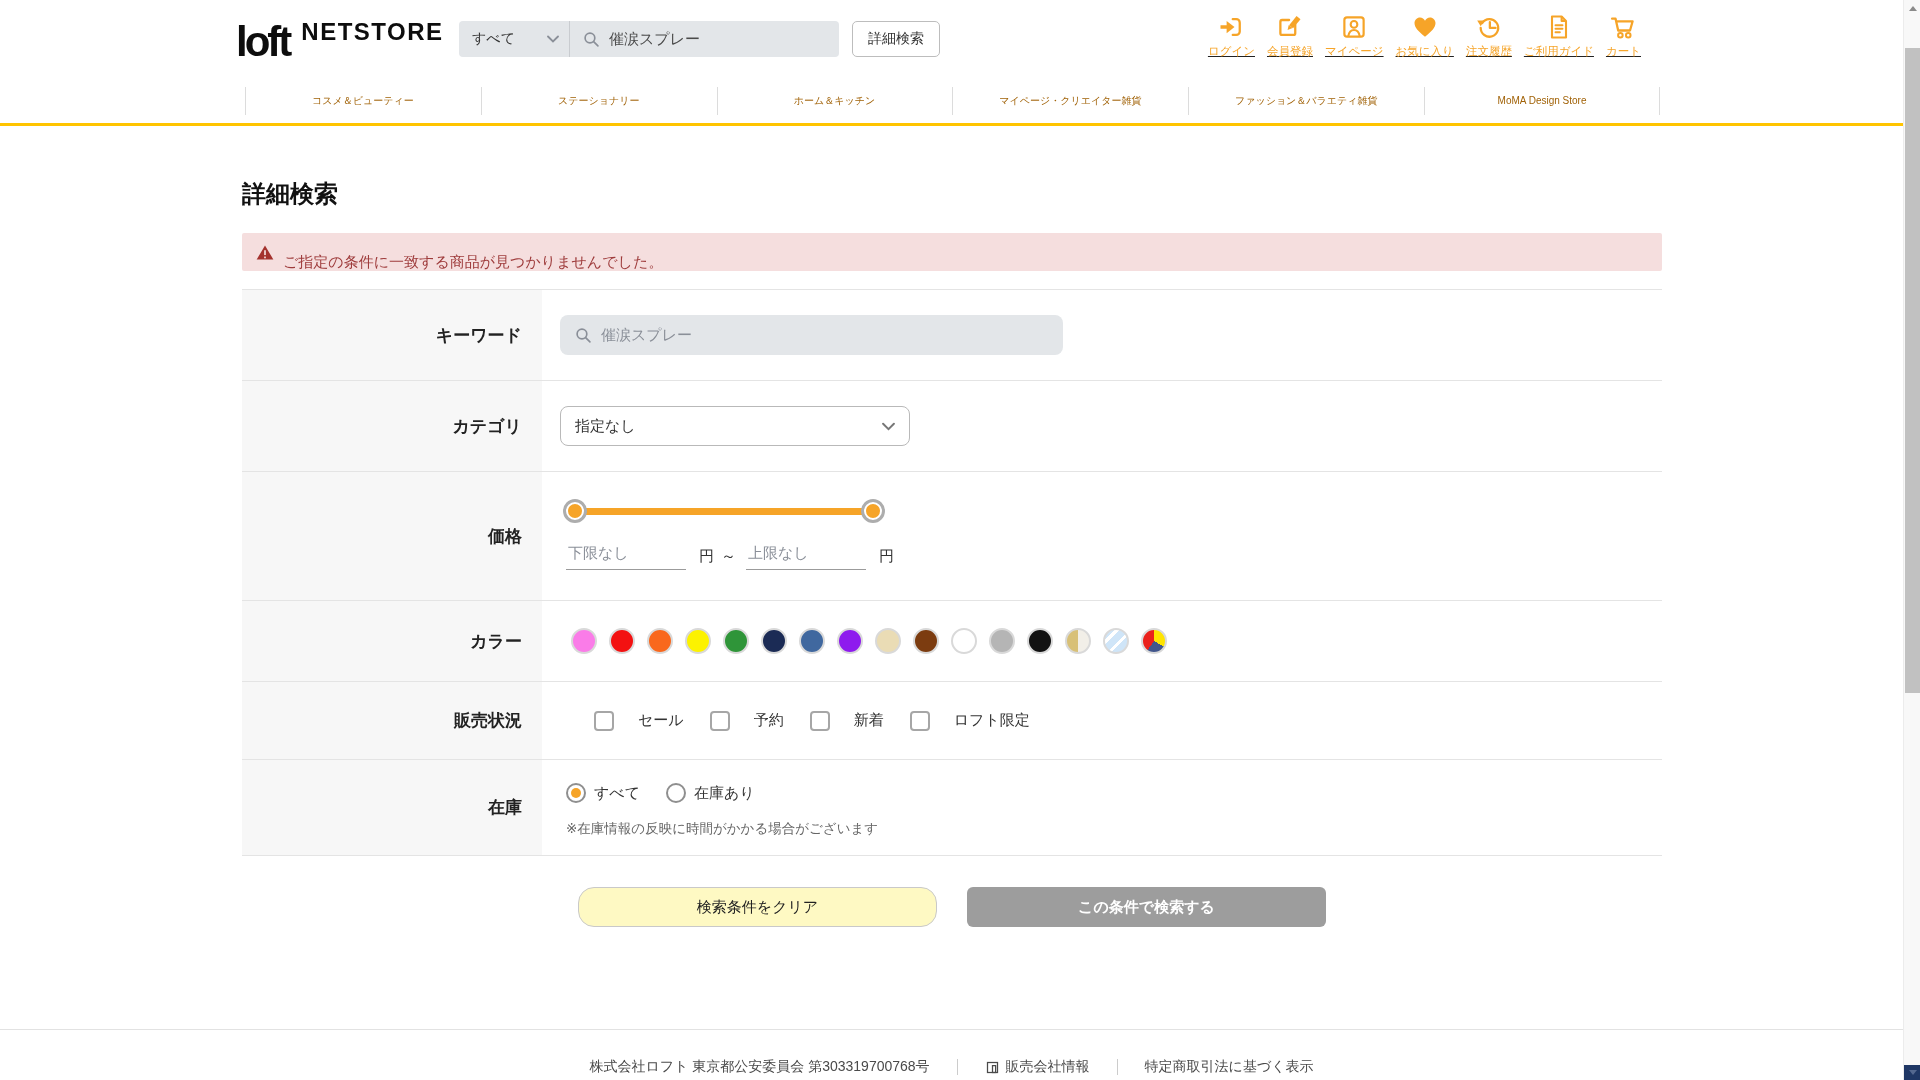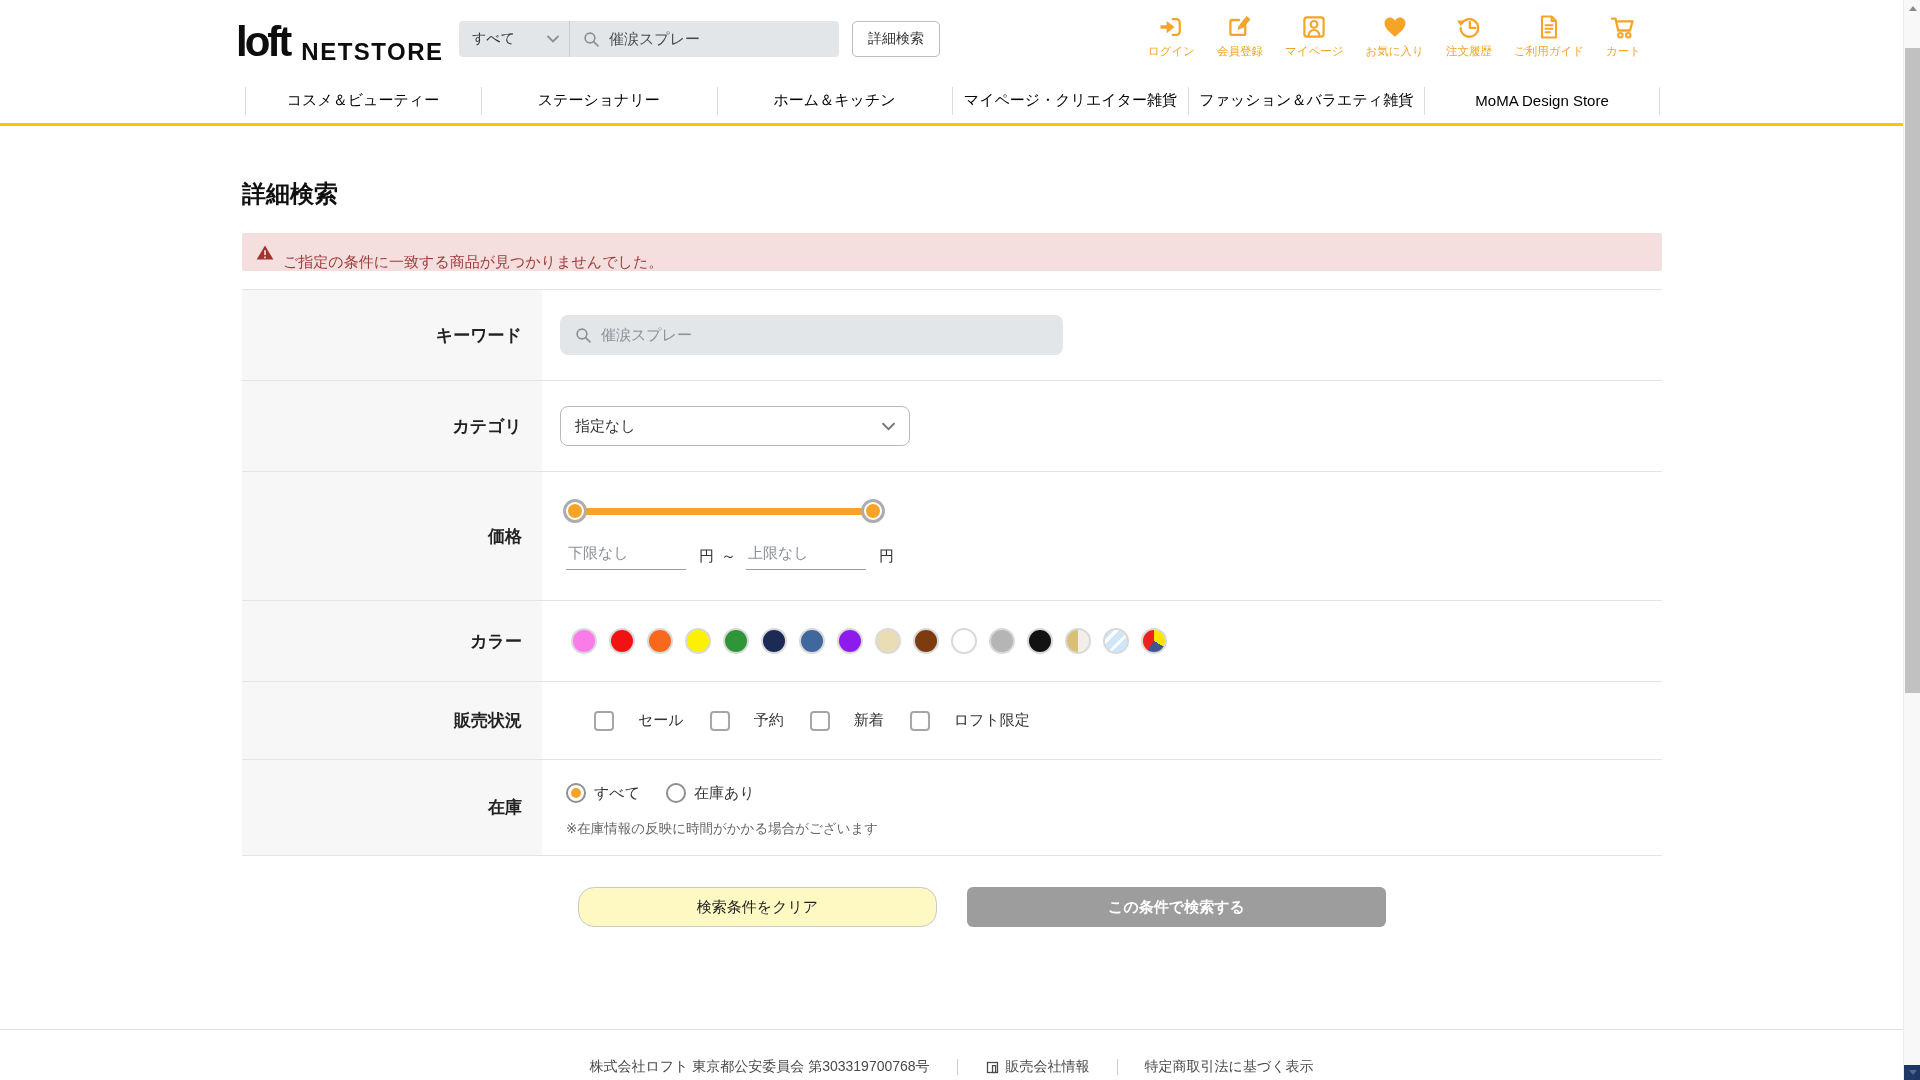--- a/index.html
+++ b/index.html
@@ -2,47 +2,47 @@
 <html><head>
 <meta charset="utf-8">
 <style>
   * { margin:0; padding:0; box-sizing:border-box; }
   html,body { width:1920px; height:1080px; overflow:hidden; background:#fff;
     font-family:"Liberation Sans","DejaVu Sans",sans-serif; color:#222; }
   :root{ --orange:#F6A428; --yellow:#FFC400; --rowline:#E4E4E4; }
 
   
   .topbar{ position:absolute; left:0; top:0; width:1903px; height:78px; background:#fff; }
-  .logo{ position:absolute; left:236px; top:18px; display:flex; align-items:flex-end; cursor:pointer; }
+  .logo{ position:absolute; left:236px; top:18px; display:flex; align-items:flex-start; cursor:pointer; }
   .logo-main{ font-size:42px; font-weight:800; letter-spacing:-3px; color:#0d0d0d; }
   .logo-sub{ font-size:24px; font-weight:700; letter-spacing:1.5px; margin-left:12px; color:#0d0d0d; }
 
   .search-wrap{ position:absolute; left:459px; top:21px; height:36px; width:380px;
     background:#E3E6E9; border-radius:4px; display:flex; align-items:center; }
   .search-cat{ width:110px; height:100%; display:flex; align-items:center; padding:0 10px 0 13px;
     font-size:14px; color:#333; cursor:pointer; }
   .search-cat .chev{ margin-left:auto; }
   .search-divider{ width:1px; height:36px; background:#C9CCD0; }
   .search-box{ display:flex; align-items:center; padding-left:12px; flex:1; cursor:text; }
   .search-box .q{ font-size:15px; color:#4a4a4a; margin-left:9px; }
   .detail-btn{ position:absolute; left:852px; top:21px; width:88px; height:36px; background:#fff;
     border:1px solid #BDBDBD; border-radius:5px; font-size:14px; color:#333;
     display:flex; align-items:center; justify-content:center; cursor:pointer; }
 
-  .quick-links{ position:absolute; right:262px; top:13px; display:flex; gap:22px; }
+  .quick-links{ position:absolute; right:262px; top:13px; display:flex; gap:12px;text-decoration:underline; }
   .qlink{ display:flex; flex-direction:column; align-items:center; cursor:pointer; }
   .qlink svg{ width:28px; height:28px; }
   .qlink .ql-label{ font-size:11.5px; color:var(--orange); margin-top:3px; white-space:nowrap; }
 
   
   .navbar{ position:absolute; left:0; top:78px; width:1903px; height:48px; background:#fff;
     border-bottom:3px solid var(--yellow); }
   .nav-inner{ position:absolute; left:245px; top:0; width:1415px; height:45px; display:flex; }
-  .nav-item{ flex:1; display:flex; align-items:center; justify-content:center; font-size:15px;
-    color:#000000; cursor:pointer; position:relative; }
+  .nav-item{ flex:1; display:flex; align-items:center; justify-content:center; font-size:10px;
+    color:#a16207; cursor:pointer; position:relative; }
   .nav-item::before{ content:""; position:absolute; left:0; top:9px; bottom:8px; width:1px; background:#DCDCDC; }
   .nav-item:last-child::after{ content:""; position:absolute; right:0; top:9px; bottom:8px; width:1px; background:#DCDCDC; }
 
   
   .page-title{ position:absolute; left:242px; top:178px; font-size:24px; font-weight:bold; color:#111; }
 
   .error-bar{ position:absolute; left:242px; top:233px; width:1420px; height:38px; background:#F5DEDE;
     display:flex; align-items:center; padding-left:14px; border-radius:2px; }
   .error-bar svg{ width:18px; height:17px; }
   .error-text{ font-size:15px; color:#9E3B3B; margin-left:9px;margin-top:20px; }
@@ -92,21 +92,21 @@
   .radio-item{ display:flex; align-items:center; cursor:pointer; }
   .radio{ width:20px; height:20px; border:2px solid #8F8F8F; border-radius:50%; background:#fff; position:relative; }
   .radio.selected::after{ content:""; position:absolute; left:3px; top:3px; width:10px; height:10px;
     border-radius:50%; background:var(--orange); }
   .radio-item .lbl{ font-size:15px; color:#333; margin-left:8px; }
   .stock-note{ margin-top:17px; margin-left:6px; font-size:13.5px; color:#666; }
 
   .btn-clear{ position:absolute; left:578px; top:887px; width:359px; height:40px; background:#fef9c3;
     border:1px solid #C9C9C9; border-radius:16px; font-size:15px; font-weight:normal; color:#222;
     display:flex; align-items:center; justify-content:center; cursor:pointer; }
-  .btn-search{ position:absolute; left:967px; top:887px; width:419px; height:40px; background:#9D9D9D;
+  .btn-search{ position:absolute; left:967px; top:887px; width:359px; height:40px; background:#9D9D9D;
     border-radius:6px; font-size:15px; font-weight:bold; color:#fff;
     display:flex; align-items:center; justify-content:center; cursor:pointer; }
 
   
   .footer{ position:absolute; left:0; top:1029px; width:1903px; height:51px; border-top:1px solid #E2E2E2;
     display:flex; align-items:flex-start; justify-content:center; padding-top:28px; }
   .footer-inner{ display:flex; align-items:center; font-size:14px; color:#4a4a4a; }
   .f-sep{ width:1px; height:16px; background:#CCC; margin:0 27px; }
   .f-link{ display:flex; align-items:center; cursor:pointer; }
   .f-link svg{ margin-right:6px; }

